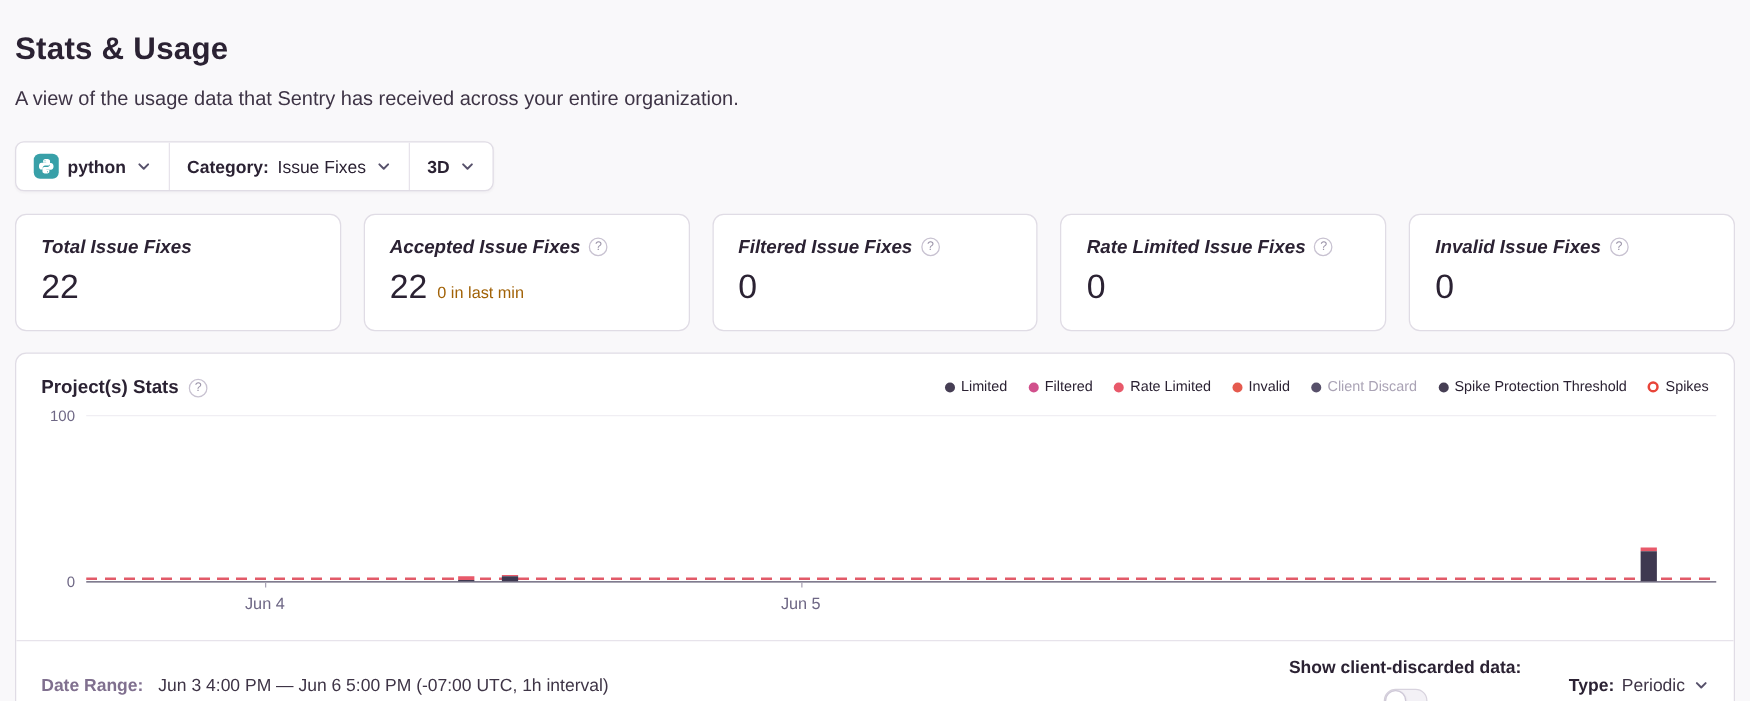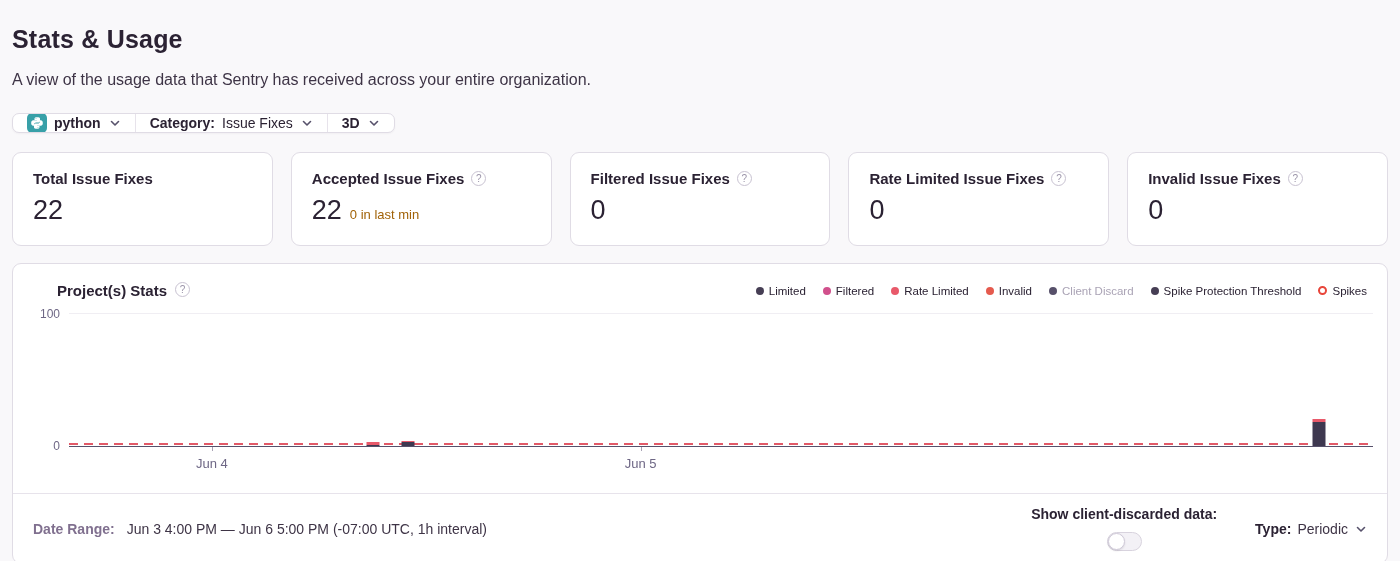--- a/index.html
+++ b/index.html
@@ -18,21 +18,21 @@
     padding-top: 13px; letter-spacing: .2px;
   }
   .page-subtitle {
     font-size: 16px; color: #3e3446; margin-top: 17px;
   }
 
   
   .filter-bar {
     display: inline-flex; align-items: stretch; margin-top: 24px;
     background: #fff; border: 1px solid #e0dce5; border-radius: 7px;
-    height: 20px; overflow: hidden;
+    height: 40px; overflow: hidden;
     box-shadow: 0 1px 2px rgba(43,34,51,.04);
   }
   .filter-seg {
     display: flex; align-items: center; gap: 7px;
     padding: 0 14px; background: transparent; border: none; cursor: pointer;
     font-family: inherit; font-size: 14px; color: #2b2233;
   }
   .filter-seg + .filter-seg { border-left: 1px solid #e7e3eb; }
   .filter-seg .bold { font-weight: 700; }
   .filter-seg .reg  { font-weight: 400; }
@@ -42,41 +42,41 @@
     display: inline-flex; align-items: center; justify-content: center;
   }
 
   
   .cards { display: flex; gap: 18px; margin-top: 18px; }
   .card {
     flex: 1 1 0; background: #fff; border: 1px solid #e0dce5; border-radius: 9px;
     padding: 17px 20px 14px; min-height: 94px;
   }
   .card-title-row { display: flex; align-items: center; gap: 7px; }
-  .card-title { font-size: 15px; font-weight: 700; color: #2b2233; }
+  .card-title { font-size: 15px; font-weight: 700; color: #2b2233; font-style: italic; }
   .card-value-row { display: flex; align-items: baseline; gap: 8px; margin-top: 8px; }
   .card-value { font-size: 27px; font-weight: 500; color: #2b2233; }
   .card-sub { font-size: 13px; color: #a16207; font-weight: 400; }
   .help {
     width: 15px; height: 15px; border-radius: 50%;
     border: 1px solid #c8c2d1; color: #9a93a8;
     font-size: 10px; line-height: 13px; text-align: center;
     display: inline-block; cursor: default; background: #fff;
   }
 
   
   .panel {
     margin-top: 17px; background: #fff; border: 1px solid #e0dce5;
     border-radius: 9px; overflow: hidden;
   }
   .panel-head {
     display: flex; align-items: center; justify-content: space-between;
     padding: 18px 20px 0 20px;
   }
-  .panel-title-wrap { display: flex; align-items: flex-start; gap: 8px; margin-left: 24px; }
+  .panel-title-wrap { display: flex; align-items: flex-end; gap: 8px; }
   .panel-title { font-size: 15px; font-weight: 700; color: #2b2233; }
   .legend { display: flex; align-items: center; gap: 17px; flex-wrap: nowrap; }
   .legend-item { display: inline-flex; align-items: center; gap: 5px; cursor: pointer; }
   .legend-dot { width: 8px; height: 8px; border-radius: 50%; flex: 0 0 auto; }
   .legend-dot.ring { width: 9px; height: 9px; background: #fff !important; border: 2.5px solid; }
   .legend-label { font-size: 11.5px; color: #2b2233; }
   .legend-item.muted .legend-label { color: #aaa3b5; }
 
   .chart-area { display: flex; padding: 14px 14px 0 0; }
   .y-gutter { width: 56px; position: relative; flex: 0 0 auto; }

